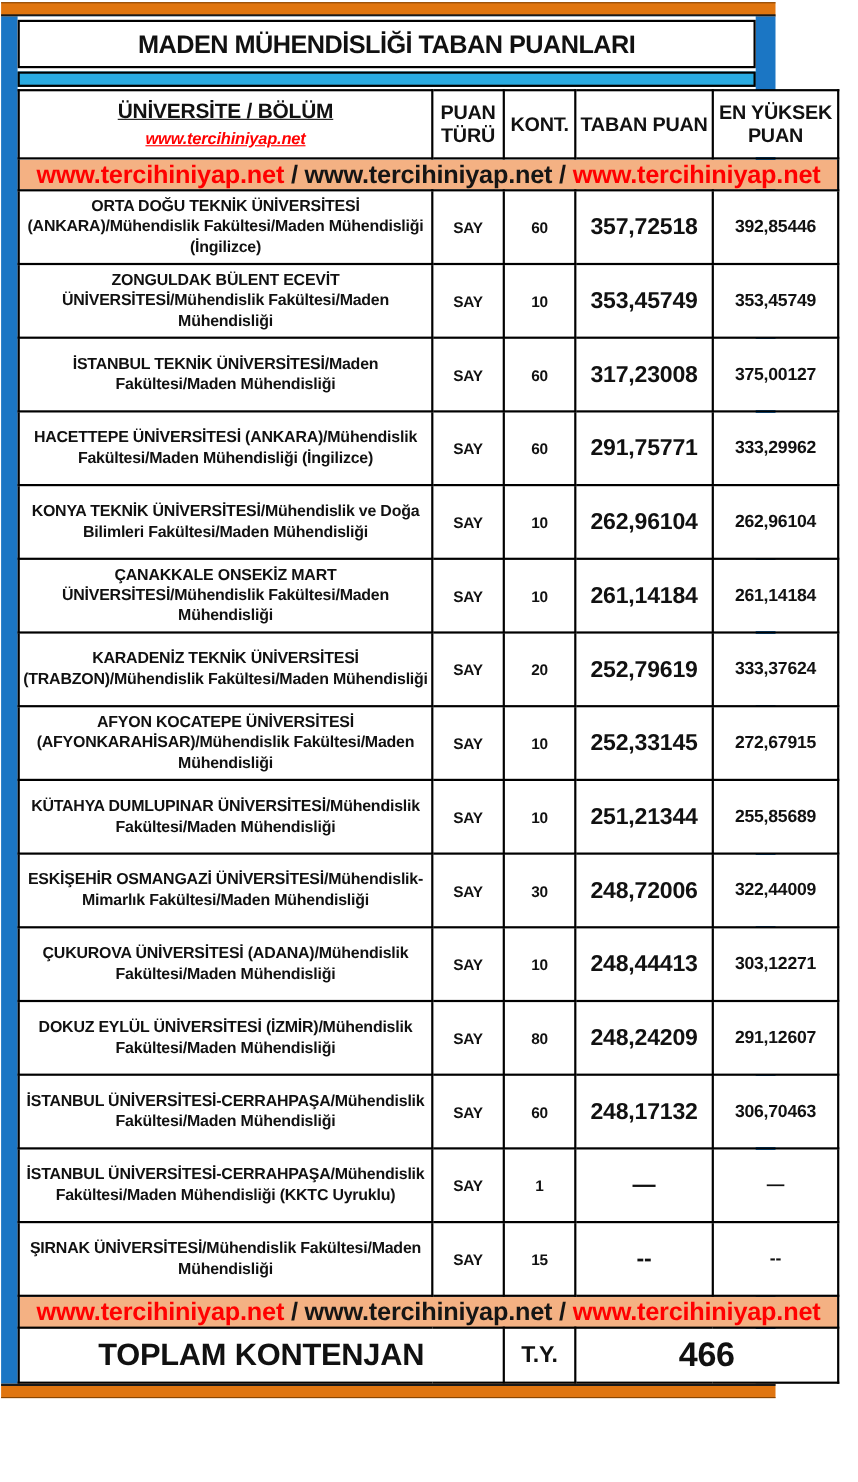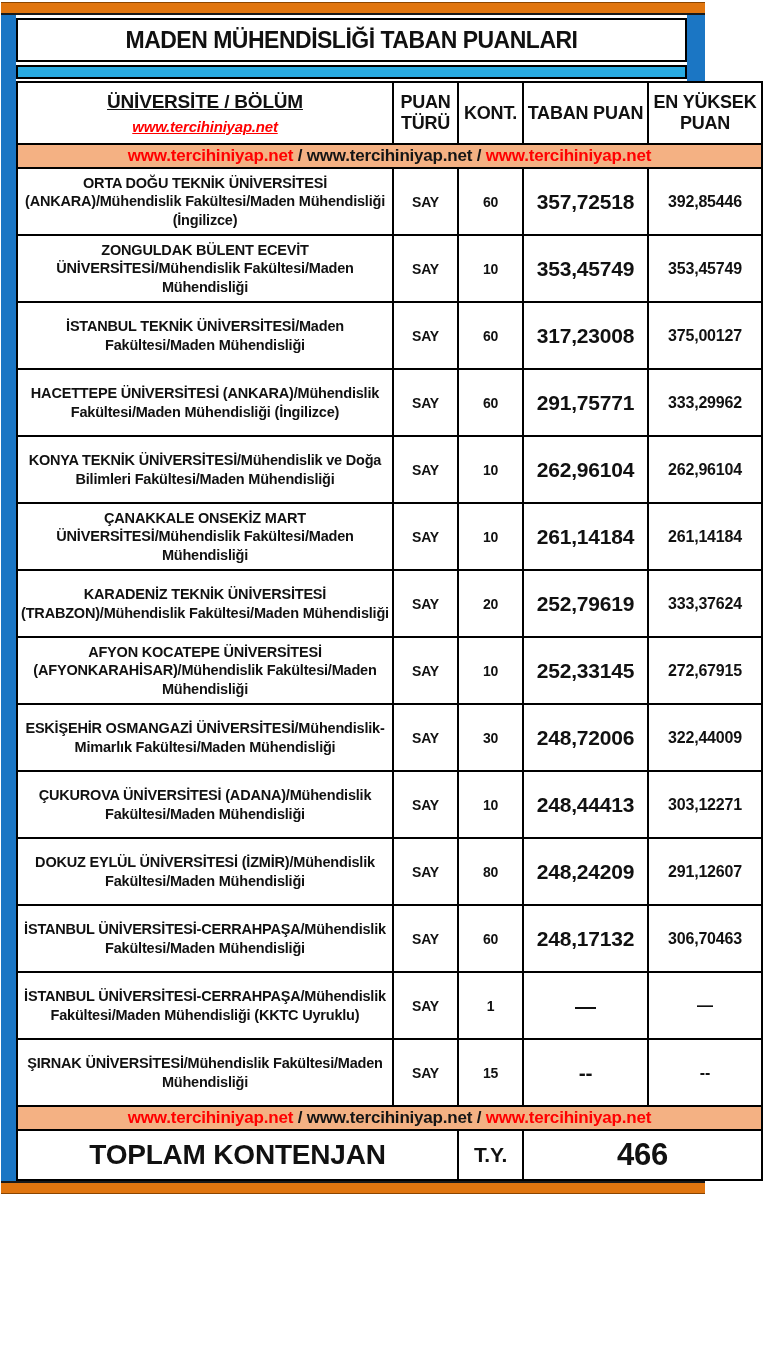--- a/index.html
+++ b/index.html
@@ -67,21 +67,21 @@
   }
   tr.header-row th{height:62px;font-size:18px;line-height:1.15;}
   th.col-university .uni-label{font-size:19px;text-decoration:underline;}
   th.col-university .uni-link{
     font-size:15px;font-style:italic;text-decoration:underline;
     color:var(--link-red);margin-top:5px;display:block;cursor:pointer;
   }
   th.col-base{background:var(--highlight-yellow);font-size:19px;}
   tr.banner-row td{
     background:var(--banner-bg);
-    height:24px;font-size:17px;letter-spacing:-0.2px;
+    height:24px;font-size:23px;letter-spacing:-0.2px;
     padding:0;
   }
   .lnk-red{color:var(--link-red);cursor:pointer;}
   .lnk-black{color:#151515;cursor:pointer;}
   .sep{color:#151515;}
   tr.data-row td{height:67px;}
   td.cell-university{font-size:14.5px;line-height:1.25;letter-spacing:-0.3px;border-radius:29px;}
   td.cell-score-type,td.cell-quota{font-size:14px;}
   td.cell-base{font-size:21px;letter-spacing:-0.5px;border-radius:16px;}
   td.cell-high{font-size:16px;}
@@ -186,20 +186,27 @@
   </tr>
 
   <tr class="data-row">
     <td class="cell-university">AFYON KOCATEPE ÜNİVERSİTESİ (AFYONKARAHİSAR)/Mühendislik Fakültesi/Maden Mühendisliği</td>
     <td class="cell-score-type">SAY</td>
     <td class="cell-quota">10</td>
     <td class="cell-base">252,33145</td>
     <td class="cell-high">272,67915</td>
   </tr>
 
+  <tr class="data-row">
+    <td class="cell-university">KÜTAHYA DUMLUPINAR ÜNİVERSİTESİ/Mühendislik Fakültesi/Maden Mühendisliği</td>
+    <td class="cell-score-type">SAY</td>
+    <td class="cell-quota">10</td>
+    <td class="cell-base">251,21344</td>
+    <td class="cell-high">255,85689</td>
+  </tr>
 
   <tr class="data-row">
     <td class="cell-university">ESKİŞEHİR OSMANGAZİ ÜNİVERSİTESİ/Mühendislik-Mimarlık Fakültesi/Maden Mühendisliği</td>
     <td class="cell-score-type">SAY</td>
     <td class="cell-quota">30</td>
     <td class="cell-base">248,72006</td>
     <td class="cell-high">322,44009</td>
   </tr>
 
   <tr class="data-row">

